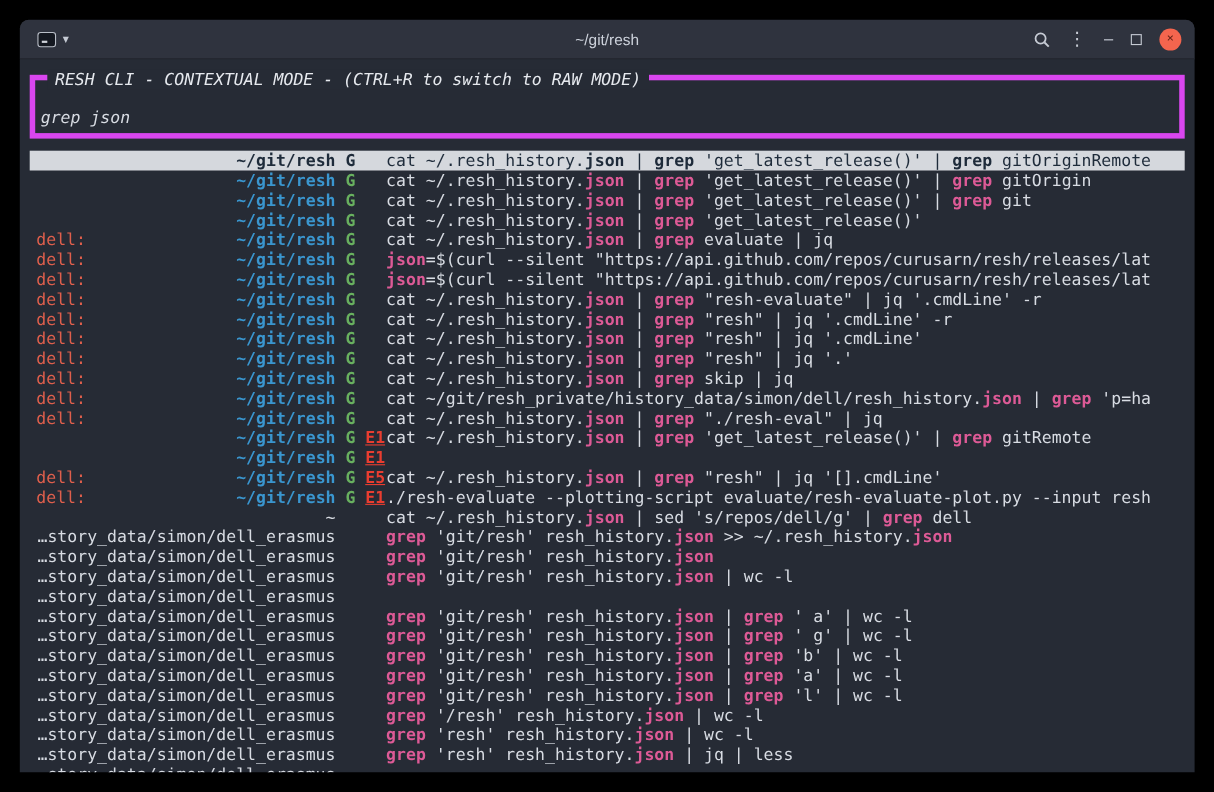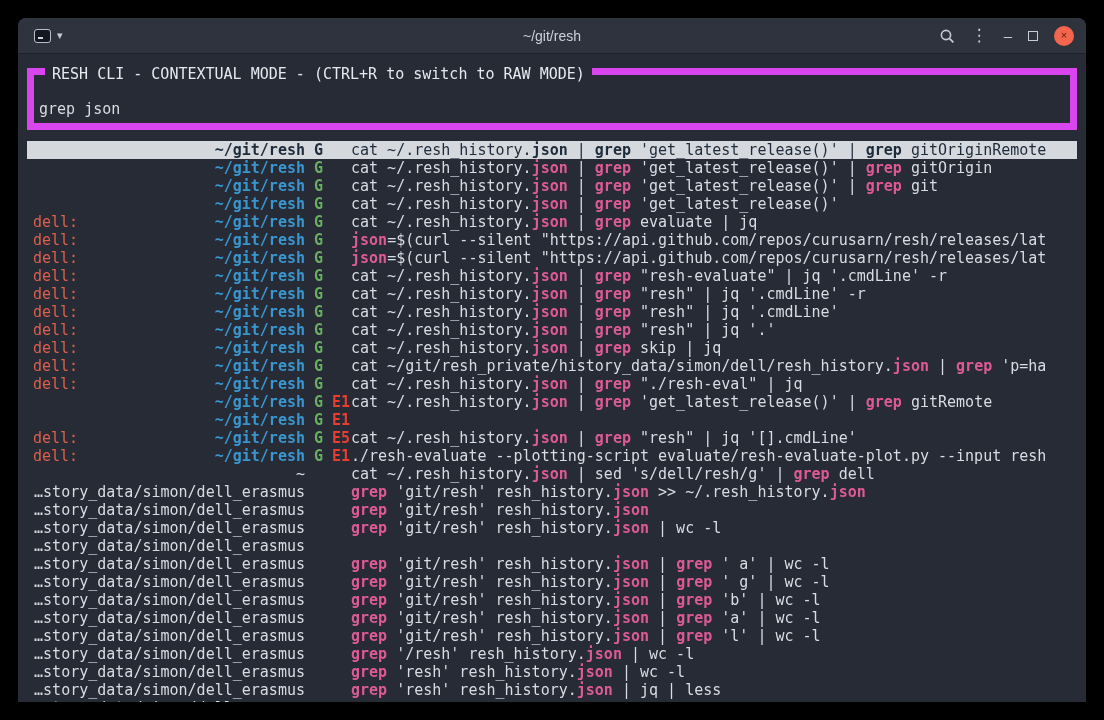--- a/index.html
+++ b/index.html
@@ -27,33 +27,33 @@
   .caret{font-size:11px;color:var(--icon);}
   .kebab{font-size:17px;color:var(--icon);line-height:1;}
   .minim{font-size:15px;color:var(--icon);line-height:1;}
   .restore-box{width:10px;height:10px;border:1.5px solid var(--icon);display:inline-block;}
   .close-btn{width:20px;height:20px;border-radius:50%;background:var(--close);border:none;
              display:flex;align-items:center;justify-content:center;color:#5c1d12;
              font-size:11px;line-height:1;padding:0;}
   
   .terminal{position:absolute;top:37px;left:0;right:0;bottom:0;padding:4px 9px;
             font-family:"DejaVu Sans Mono",monospace;font-size:15px;color:var(--text);}
-  .resh-box{position:relative;border:7px solid #d946ef;margin-top:9px;padding:10px 5px 5px 5px;}
+  .resh-box{position:relative;border:5px solid #d946ef;margin-top:9px;padding:10px 5px 5px 5px;font-style:italic;}
   .box-title{position:absolute;top:-10px;left:11px;background:var(--bg);padding:0 7px;
              color:#e6e9ee;white-space:pre;}
   .query{line-height:17px;white-space:pre;margin-top:16px;}
   .rows{margin-top:11px;}
   .row{display:flex;height:18px;line-height:18px;white-space:pre;padding-left:6px;}
   .left{width:272px;display:flex;justify-content:space-between;flex:0 0 auto;overflow:hidden;}
   .host{color:var(--host);}
   .dir{color:var(--text);}
   .dir.hl{color:var(--dir);font-weight:bold;}
   .flags{width:46px;flex:0 0 auto;padding-left:9px;}
   .flag.ok{color:var(--ok);font-weight:bold;}
-  .flag.err{color:var(--err);font-weight:bold;margin-left:9px;}
+  .flag.err{color:var(--err);font-weight:bold;margin-left:9px;text-decoration:underline;}
   .cmd{flex:1 1 auto;overflow:hidden;}
   .match{color:var(--match);font-weight:bold;}
   .row.selected{background:var(--selbg);}
   .row.selected .host,.row.selected .dir,.row.selected .flag,
   .row.selected .cmd,.row.selected .match{color:var(--selfg) !important;}
 </style>
 </head>
 <body>
 
 <div class="window">
@@ -106,21 +106,21 @@
         <div class="row"><span class="left"><span class="host">dell:</span><span class="dir hl">~/git/resh</span></span><span class="flags"><span class="flag ok">G</span></span><span class="cmd"><span>cat ~/.resh_history.</span><span class="match">json</span><span> | </span><span class="match">grep</span><span> "resh" | jq '.cmdLine' -r</span></span></div>
         <div class="row"><span class="left"><span class="host">dell:</span><span class="dir hl">~/git/resh</span></span><span class="flags"><span class="flag ok">G</span></span><span class="cmd"><span>cat ~/.resh_history.</span><span class="match">json</span><span> | </span><span class="match">grep</span><span> "resh" | jq '.cmdLine'</span></span></div>
         <div class="row"><span class="left"><span class="host">dell:</span><span class="dir hl">~/git/resh</span></span><span class="flags"><span class="flag ok">G</span></span><span class="cmd"><span>cat ~/.resh_history.</span><span class="match">json</span><span> | </span><span class="match">grep</span><span> "resh" | jq '.'</span></span></div>
         <div class="row"><span class="left"><span class="host">dell:</span><span class="dir hl">~/git/resh</span></span><span class="flags"><span class="flag ok">G</span></span><span class="cmd"><span>cat ~/.resh_history.</span><span class="match">json</span><span> | </span><span class="match">grep</span><span> skip | jq</span></span></div>
         <div class="row"><span class="left"><span class="host">dell:</span><span class="dir hl">~/git/resh</span></span><span class="flags"><span class="flag ok">G</span></span><span class="cmd"><span>cat ~/git/resh_private/history_data/simon/dell/resh_history.</span><span class="match">json</span><span> | </span><span class="match">grep</span><span> 'p=ha</span></span></div>
         <div class="row"><span class="left"><span class="host">dell:</span><span class="dir hl">~/git/resh</span></span><span class="flags"><span class="flag ok">G</span></span><span class="cmd"><span>cat ~/.resh_history.</span><span class="match">json</span><span> | </span><span class="match">grep</span><span> "./resh-eval" | jq</span></span></div>
         <div class="row"><span class="left"><span class="host"></span><span class="dir hl">~/git/resh</span></span><span class="flags"><span class="flag ok">G</span><span class="flag err">E1</span></span><span class="cmd"><span>cat ~/.resh_history.</span><span class="match">json</span><span> | </span><span class="match">grep</span><span> 'get_latest_release()' | </span><span class="match">grep</span><span> gitRemote</span></span></div>
         <div class="row"><span class="left"><span class="host"></span><span class="dir hl">~/git/resh</span></span><span class="flags"><span class="flag ok">G</span><span class="flag err">E1</span></span></div>
         <div class="row"><span class="left"><span class="host">dell:</span><span class="dir hl">~/git/resh</span></span><span class="flags"><span class="flag ok">G</span><span class="flag err">E5</span></span><span class="cmd"><span>cat ~/.resh_history.</span><span class="match">json</span><span> | </span><span class="match">grep</span><span> "resh" | jq '[].cmdLine'</span></span></div>
         <div class="row"><span class="left"><span class="host">dell:</span><span class="dir hl">~/git/resh</span></span><span class="flags"><span class="flag ok">G</span><span class="flag err">E1</span></span><span class="cmd"><span>./resh-evaluate --plotting-script evaluate/resh-evaluate-plot.py --input resh</span></span></div>
-        <div class="row"><span class="left"><span class="host"></span><span class="dir">~</span></span><span class="flags"></span><span class="cmd"><span>cat ~/.resh_history.</span><span class="match">json</span><span> | sed 's/dell/resh/g' | </span><span class="match">grep</span><span> dell</span></span></div>
+        <div class="row"><span class="left"><span class="host"></span><span class="dir">~</span></span><span class="flags"></span><span class="cmd"><span>cat ~/.resh_history.</span><span class="match">json</span><span> | sed 's/repos/dell/g' | </span><span class="match">grep</span><span> dell</span></span></div>
         <div class="row"><span class="left"><span class="host"></span><span class="dir">…story_data/simon/dell_erasmus</span></span><span class="flags"></span><span class="cmd"><span class="match">grep</span><span> 'git/resh' resh_history.</span><span class="match">json</span><span> &gt;&gt; ~/.resh_history.</span><span class="match">json</span></span></div>
         <div class="row"><span class="left"><span class="host"></span><span class="dir">…story_data/simon/dell_erasmus</span></span><span class="flags"></span><span class="cmd"><span class="match">grep</span><span> 'git/resh' resh_history.</span><span class="match">json</span></span></div>
         <div class="row"><span class="left"><span class="host"></span><span class="dir">…story_data/simon/dell_erasmus</span></span><span class="flags"></span><span class="cmd"><span class="match">grep</span><span> 'git/resh' resh_history.</span><span class="match">json</span><span> | wc -l</span></span></div>
         <div class="row"><span class="left"><span class="host"></span><span class="dir">…story_data/simon/dell_erasmus</span></span><span class="flags"></span></div>
         <div class="row"><span class="left"><span class="host"></span><span class="dir">…story_data/simon/dell_erasmus</span></span><span class="flags"></span><span class="cmd"><span class="match">grep</span><span> 'git/resh' resh_history.</span><span class="match">json</span><span> | </span><span class="match">grep</span><span> ' a' | wc -l</span></span></div>
         <div class="row"><span class="left"><span class="host"></span><span class="dir">…story_data/simon/dell_erasmus</span></span><span class="flags"></span><span class="cmd"><span class="match">grep</span><span> 'git/resh' resh_history.</span><span class="match">json</span><span> | </span><span class="match">grep</span><span> ' g' | wc -l</span></span></div>
         <div class="row"><span class="left"><span class="host"></span><span class="dir">…story_data/simon/dell_erasmus</span></span><span class="flags"></span><span class="cmd"><span class="match">grep</span><span> 'git/resh' resh_history.</span><span class="match">json</span><span> | </span><span class="match">grep</span><span> 'b' | wc -l</span></span></div>
         <div class="row"><span class="left"><span class="host"></span><span class="dir">…story_data/simon/dell_erasmus</span></span><span class="flags"></span><span class="cmd"><span class="match">grep</span><span> 'git/resh' resh_history.</span><span class="match">json</span><span> | </span><span class="match">grep</span><span> 'a' | wc -l</span></span></div>
         <div class="row"><span class="left"><span class="host"></span><span class="dir">…story_data/simon/dell_erasmus</span></span><span class="flags"></span><span class="cmd"><span class="match">grep</span><span> 'git/resh' resh_history.</span><span class="match">json</span><span> | </span><span class="match">grep</span><span> 'l' | wc -l</span></span></div>
         <div class="row"><span class="left"><span class="host"></span><span class="dir">…story_data/simon/dell_erasmus</span></span><span class="flags"></span><span class="cmd"><span class="match">grep</span><span> '/resh' resh_history.</span><span class="match">json</span><span> | wc -l</span></span></div>

